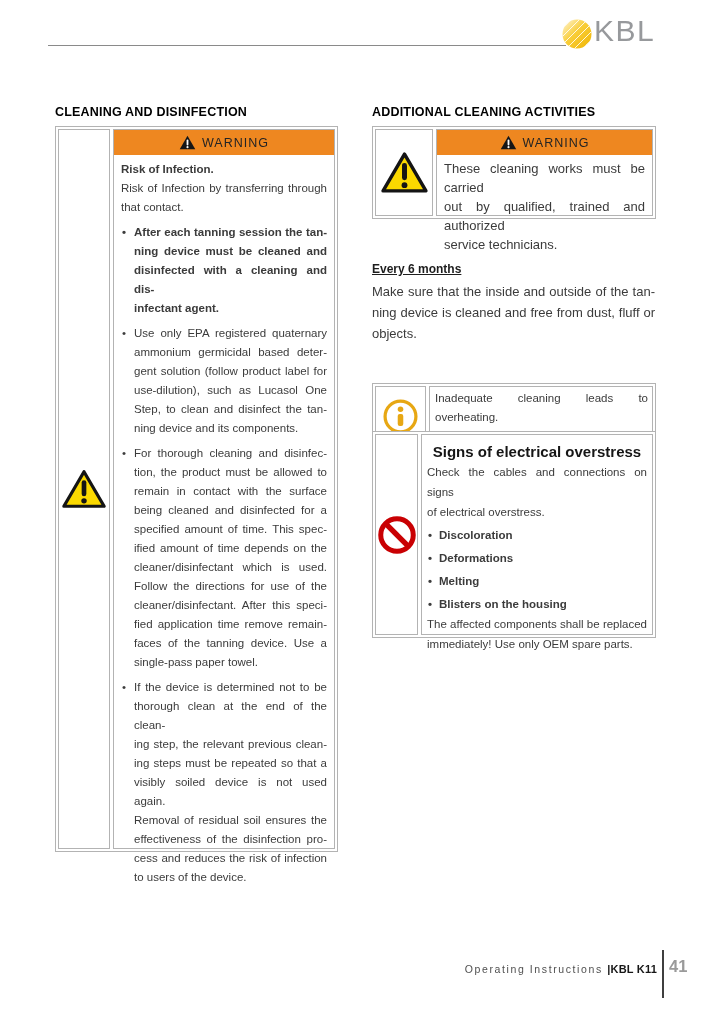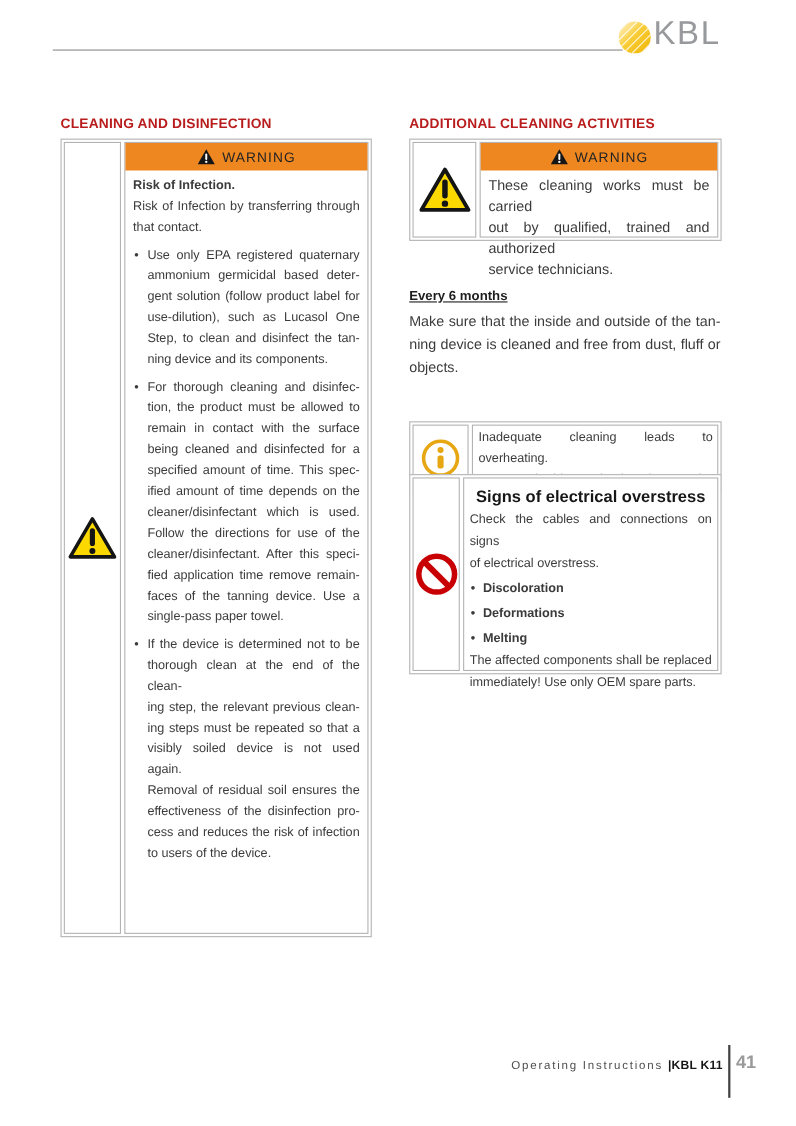--- a/index.html
+++ b/index.html
@@ -8,21 +8,21 @@
     font-family:"Liberation Sans","DejaVu Sans",sans-serif;
     color:#3b3b3b;overflow:hidden;margin:0 auto;
   }
   
   .header-rule{position:absolute;left:48px;top:45px;width:518px;height:1px;background:#8a8a8a;}
   .logo{position:absolute;left:562px;top:13px;display:flex;align-items:center;}
   .logo svg{display:block;margin-top:6px;}
   .logo-text{font-size:30px;color:#97999c;letter-spacing:1.5px;margin-left:2px;font-weight:400;}
 
   
-  .col-heading{position:absolute;font-size:12.5px;font-weight:700;color:#b91c1c;letter-spacing:.2px;margin:0;}
+  .col-heading{position:absolute;font-size:12.5px;font-weight:700;color:#000000;letter-spacing:.2px;margin:0;}
   .left-heading{left:55px;top:105px;}
   .right-heading{left:372px;top:105px;}
 
   
   .wtable{position:absolute;box-sizing:border-box;border:1px solid #b3b3b3;padding:2px;display:flex;gap:3px;background:#fff;}
   .wcell{border:1px solid #b3b3b3;box-sizing:border-box;background:#fff;}
   .icon-cell{display:flex;align-items:center;justify-content:center;flex:none;}
   .content-cell{flex:1;display:flex;flex-direction:column;min-width:0;}
 
   .left-box{left:55px;top:126px;width:283px;height:726px;}
@@ -46,21 +46,21 @@
   
   .every6-title{position:absolute;left:372px;top:262px;font-size:12px;font-weight:700;color:#1d1d1d;text-decoration:underline;}
   .every6-para{position:absolute;left:372px;top:281px;width:283px;font-size:13px;line-height:21px;}
 
   
   .info-box{left:372px;top:349px;width:284px;height:66px;margin-top:34px;}
   .info-box .icon-cell{width:51px;}
   .info-lines{padding:2px 4px 0 5px;font-size:11.5px;line-height:19px;}
 
   
-  .signs-box{left:372px;top:431px;width:284px;height:182px;}
+  .signs-box{left:372px;top:431px;width:284px;height:207px;}
   .signs-box .icon-cell{width:43px;}
   .signs-content{padding:3px 5px 0 5px;font-size:11.5px;line-height:20px;}
   .signs-title{font-size:15px;font-weight:700;color:#161616;text-align:center;margin:4px 0 0 0;line-height:20px;}
   .sbullet{position:relative;padding-left:12px;font-weight:700;margin-top:3px;line-height:20px;}
   .sbullet::before{content:"\2022";position:absolute;left:1px;top:0;}
 
   
   .footer-text{position:absolute;right:67px;top:963px;font-size:10.5px;letter-spacing:1.6px;color:#4f4f4f;white-space:nowrap;}
   .footer-strong{font-size:11px;font-weight:700;color:#161616;letter-spacing:.2px;}
   .footer-rule{position:absolute;left:662px;top:950px;width:2px;height:48px;background:#3f3f3f;}
@@ -118,20 +118,26 @@
         </svg>
         <span>WARNING</span>
       </div>
       <div class="warn-body">
         <div class="warn-title">Risk of Infection.</div>
         <div id="left-intro">
             <div class="jline">Risk of Infection by transferring through</div>
             <div class="jline last">that contact.</div>
           </div>
         <div id="left-bullets">
+            <div class="bullet bold">
+              <div class="jline">After each tanning session the tan-</div>
+              <div class="jline">ning device must be cleaned and</div>
+              <div class="jline">disinfected with a cleaning and dis-</div>
+              <div class="jline last">infectant agent.</div>
+            </div>
             <div class="bullet">
               <div class="jline">Use only EPA registered quaternary</div>
               <div class="jline">ammonium germicidal based deter-</div>
               <div class="jline">gent solution (follow product label for</div>
               <div class="jline">use-dilution), such as Lucasol One</div>
               <div class="jline">Step, to clean and disinfect the tan-</div>
               <div class="jline last">ning device and its components.</div>
             </div>
             <div class="bullet">
               <div class="jline">For thorough cleaning and disinfec-</div>
@@ -223,20 +229,21 @@
       <div class="signs-content">
         <div class="signs-title">Signs of electrical overstress</div>
         <div id="signs-intro">
             <div class="jline">Check the cables and connections on signs</div>
             <div class="jline last">of electrical overstress.</div>
           </div>
         <div id="signs-bullets">
             <div class="sbullet">Discoloration</div>
             <div class="sbullet">Deformations</div>
             <div class="sbullet">Melting</div>
+            <div class="sbullet">Blisters on the housing</div>
           </div>
         <div id="signs-outro">
             <div class="jline">The affected components shall be replaced</div>
             <div class="jline last">immediately! Use only OEM spare parts.</div>
           </div>
       </div>
     </div>
   </div>
 
   <div class="footer-text">

